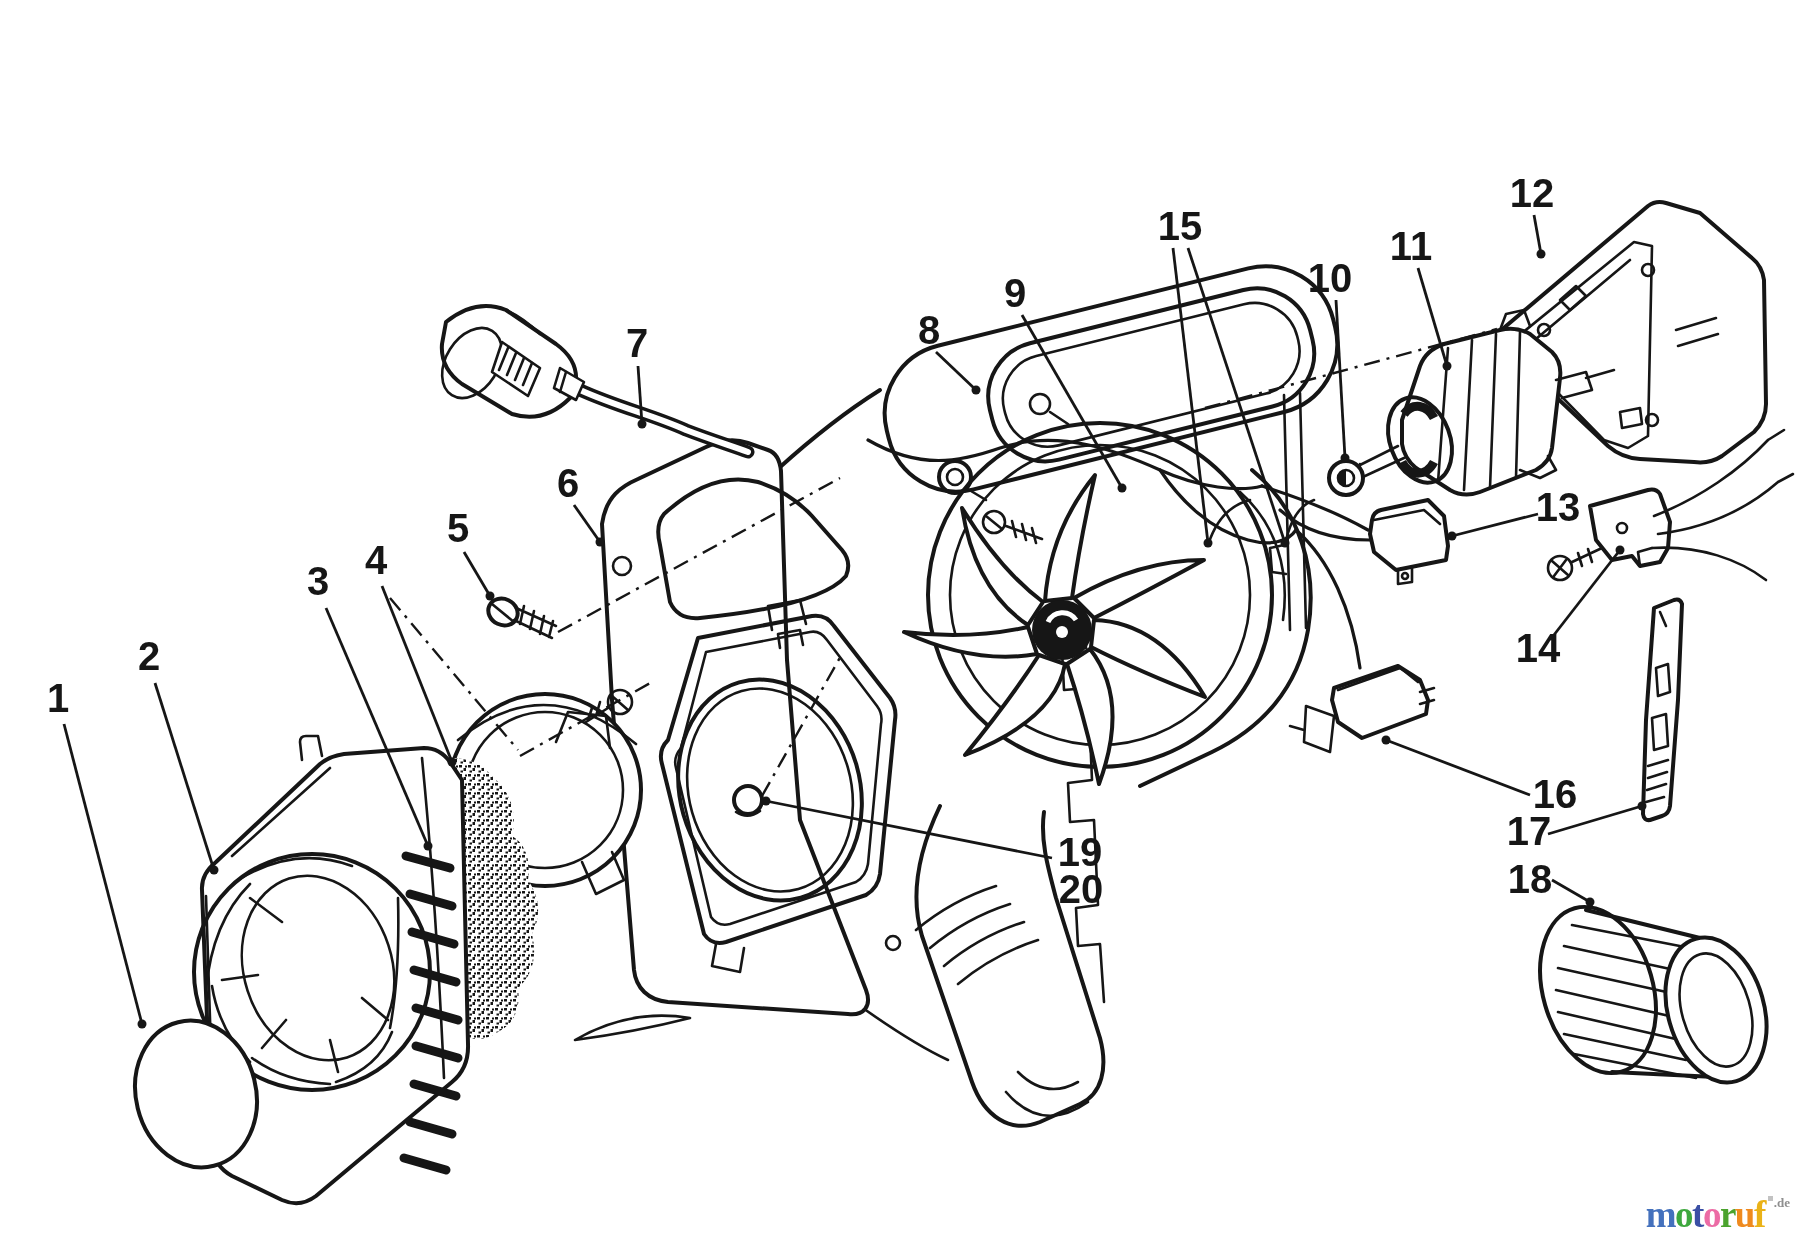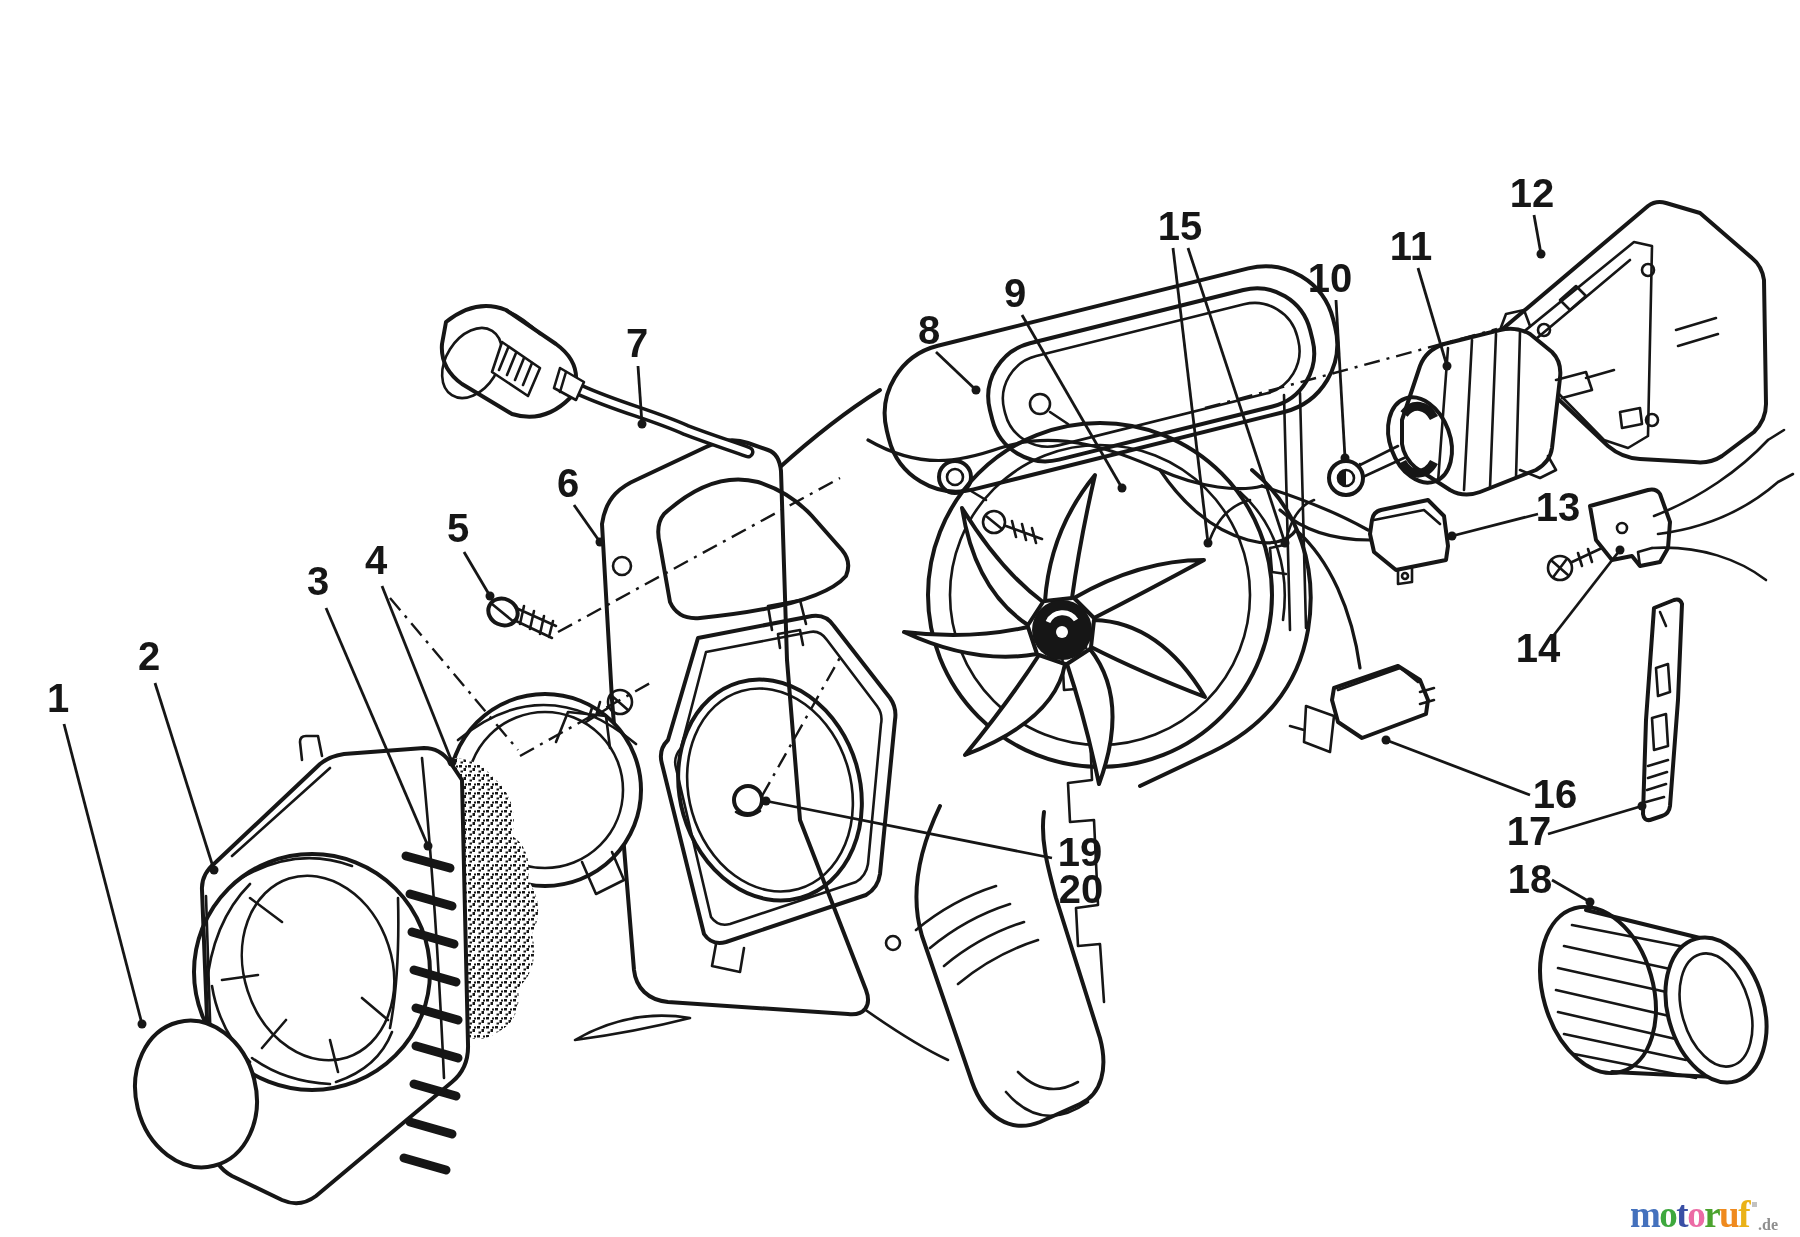--- a/index.html
+++ b/index.html
@@ -9,23 +9,23 @@
   .ln{stroke:#161616;fill:none;stroke-width:4;stroke-linecap:round;stroke-linejoin:round;}
   .ln2{stroke:#161616;fill:none;stroke-width:2.6;stroke-linecap:round;stroke-linejoin:round;}
   .lnth{stroke:#161616;fill:none;stroke-width:3.2;stroke-linecap:round;stroke-linejoin:round;}
   .white{fill:#ffffff;}
   .ink{fill:#161616;}
   .slot{stroke:#161616;stroke-width:9;stroke-linecap:round;}
   .axis{stroke:#161616;stroke-width:2.4;fill:none;stroke-dasharray:16 7 3 7;}
   .callout-text{font-family:"Liberation Sans", sans-serif;font-weight:bold;font-size:40px;fill:#161616;text-anchor:middle;}
   .leader{stroke:#161616;stroke-width:2.8;fill:none;}
   
-  .watermark{position:absolute;right:22px;bottom:4px;display:flex;align-items:flex-end;
+  .watermark{position:absolute;right:10px;bottom:4px;display:flex;align-items:flex-start;
              font-family:"Liberation Serif", serif;font-weight:bold;font-size:37px;letter-spacing:-1.5px;line-height:1;}
-  .wm-suffix{font-size:16px;font-weight:bold;letter-spacing:0;}
+  .wm-suffix{font-size:13px;font-weight:bold;letter-spacing:0;}
   .wm-mark{display:inline-block;width:5px;height:5px;background:#c2c2c2;margin:0 1px 26px 3px;}
 </style>
 </head>
 <body>
 
 <div class="stage">
 <svg width="1800" height="1237" viewBox="0 0 1800 1237">
   <defs>
     <pattern id="speck" width="9" height="9" patternUnits="userSpaceOnUse">
       <rect width="9" height="9" fill="#ffffff"></rect>

